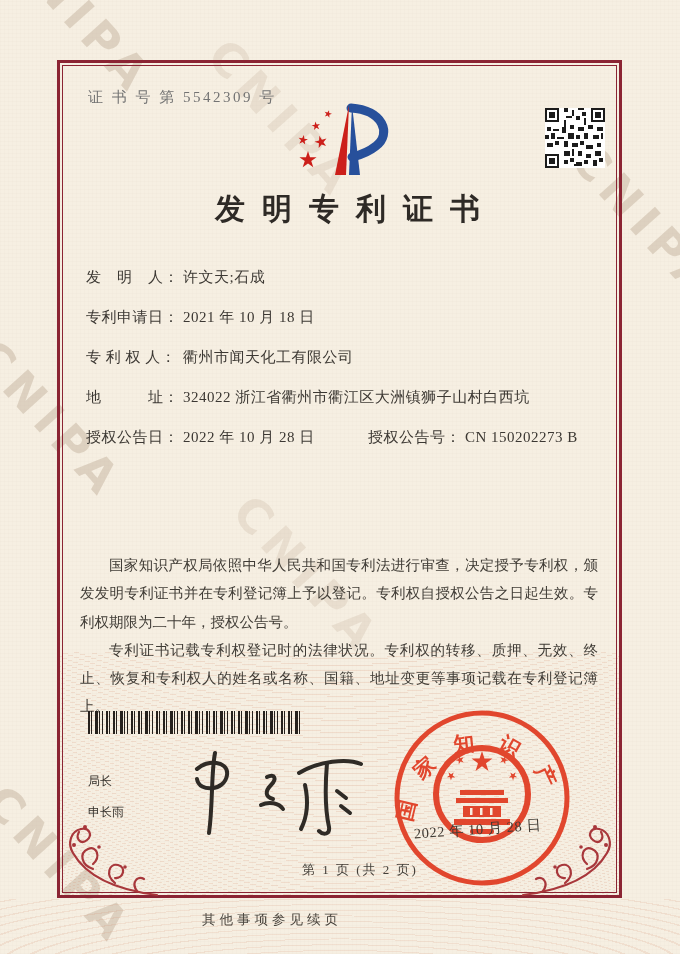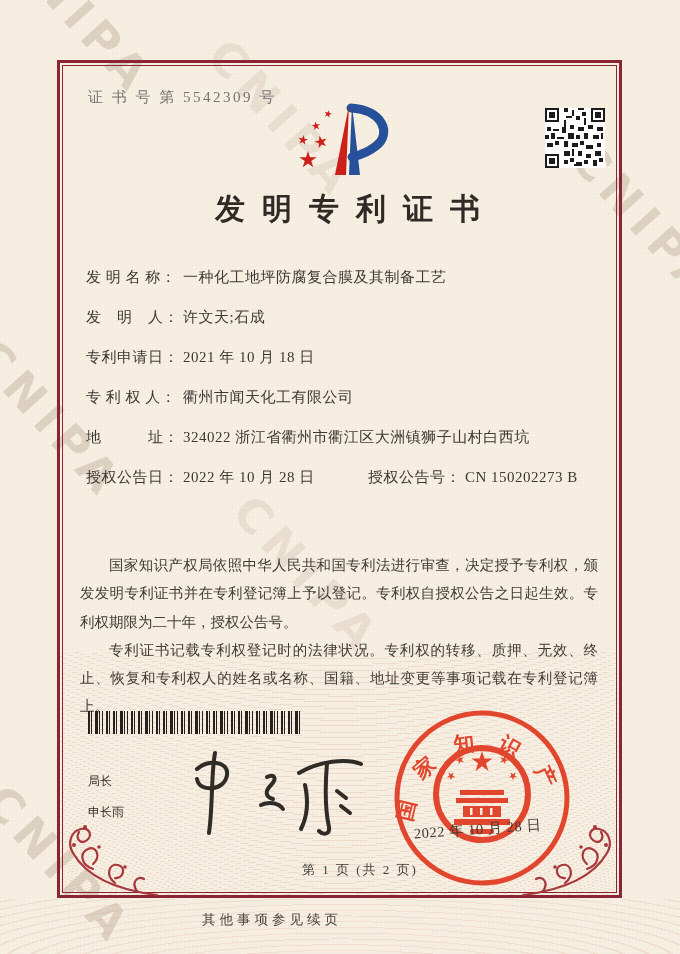--- a/index.html
+++ b/index.html
@@ -214,24 +214,20 @@
     <rect x="2" y="2" width="3" height="3"></rect>
       <rect x="24" y="2" width="3" height="3"></rect>
       <rect x="2" y="24" width="3" height="3"></rect>
   </g>
 </svg>
 
 <div class="title">发明专利证书</div>
 
 <div class="fields">
   <div class="frow">
-    <span class="flabel">发 明 名 称：</span>
-    <span class="fvalue">一种化工地坪防腐复合膜及其制备工艺</span>
-  </div>
-  <div class="frow">
     <span class="flabel">发　明　人：</span>
     <span class="fvalue">许文天;石成</span>
   </div>
   <div class="frow">
     <span class="flabel">专利申请日：</span>
     <span class="fvalue">2021 年 10 月 18 日</span>
   </div>
   <div class="frow">
     <span class="flabel">专 利 权 人：</span>
     <span class="fvalue">衢州市闻天化工有限公司</span>

